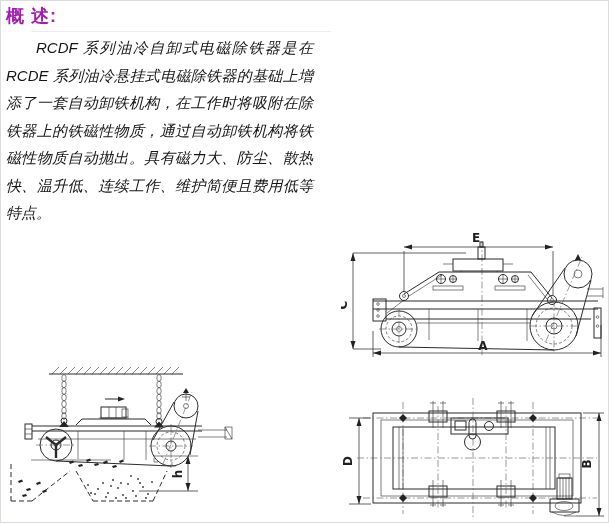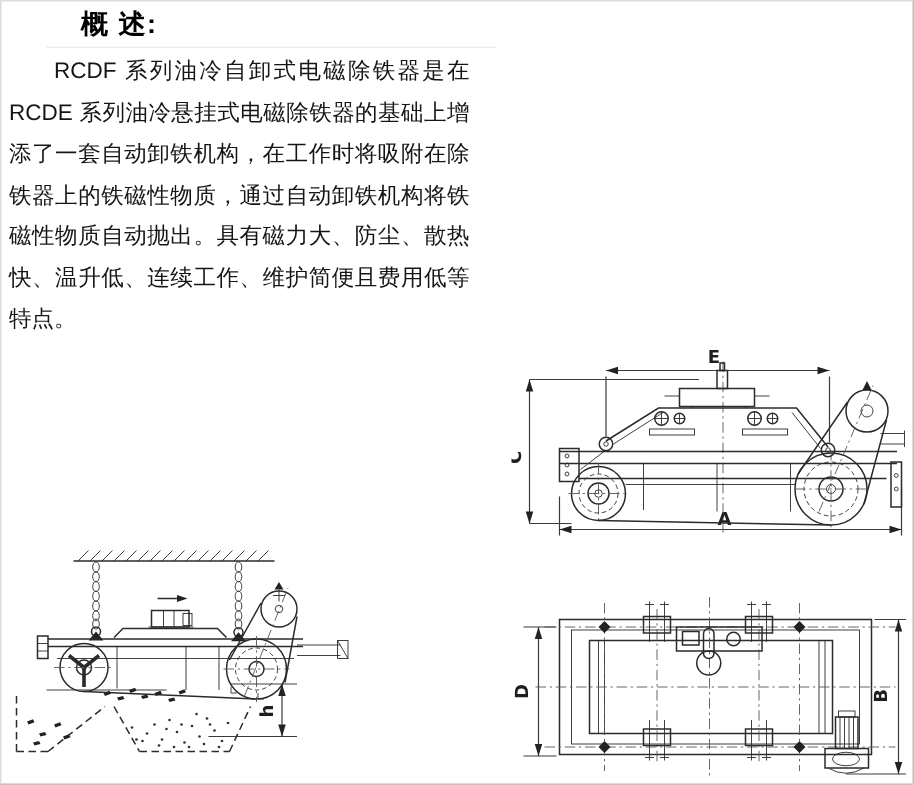--- a/index.html
+++ b/index.html
@@ -12,37 +12,37 @@
     position:absolute;left:5px;top:3px;font-size:18px;font-weight:bold;
     letter-spacing:1px;margin:0;
   }
   .title-rule{
     position:absolute;left:30px;top:30px;width:300px;height:1px;background:#ececea;
   }
   .overview{
     position:absolute;left:5px;top:33px;width:307px;
     font-size:15px;line-height:27.5px;text-align:justify;
   }
-  .overview p{margin:0;text-indent:2em;}
+  .overview p{margin:0;text-indent:2em;font-style:italic;}
   svg{position:absolute;}
   .ln{stroke:#2b2b2b;stroke-width:1;fill:none;}
   .thin{stroke:#2b2b2b;stroke-width:0.6;fill:none;}
   .dim{stroke:#3a3a3a;stroke-width:0.8;fill:none;}
   .cl{stroke:#555;stroke-width:0.6;fill:none;stroke-dasharray:7 2.5 1.5 2.5;}
   .dsh{stroke:#2b2b2b;stroke-width:1;fill:none;stroke-dasharray:5 3;}
   .dot{fill:#333;stroke:none;}
   .blk{fill:#222;stroke:none;}
   .dlabel{font:600 12px "DejaVu Sans",sans-serif;fill:#1e1e1e;}
 </style>
 </head>
 <body>
 
 <div class="page">
 
-  <h1 class="title" style="color: #000000; margin-left: 48px;">概 述:</h1>
+  <h1 class="title" style="color: #a21caf;">概 述:</h1>
   <div class="title-rule"></div>
 
   <div class="overview">
     <p>RCDF 系列油冷自卸式电磁除铁器是在 RCDE 系列油冷悬挂式电磁除铁器的基础上增添了一套自动卸铁机构，在工作时将吸附在除铁器上的铁磁性物质，通过自动卸铁机构将铁磁性物质自动抛出。具有磁力大、防尘、散热快、温升低、连续工作、维护简便且费用低等特点。</p>
   </div>
 
   <svg style="left:340px;top:228px;" width="268" height="146" viewBox="0 0 268 146">
 
     <g>
       <path class="dim" d="M63,18 L212,18 M63,22 L63,62 M212,22 L212,66"></path>

